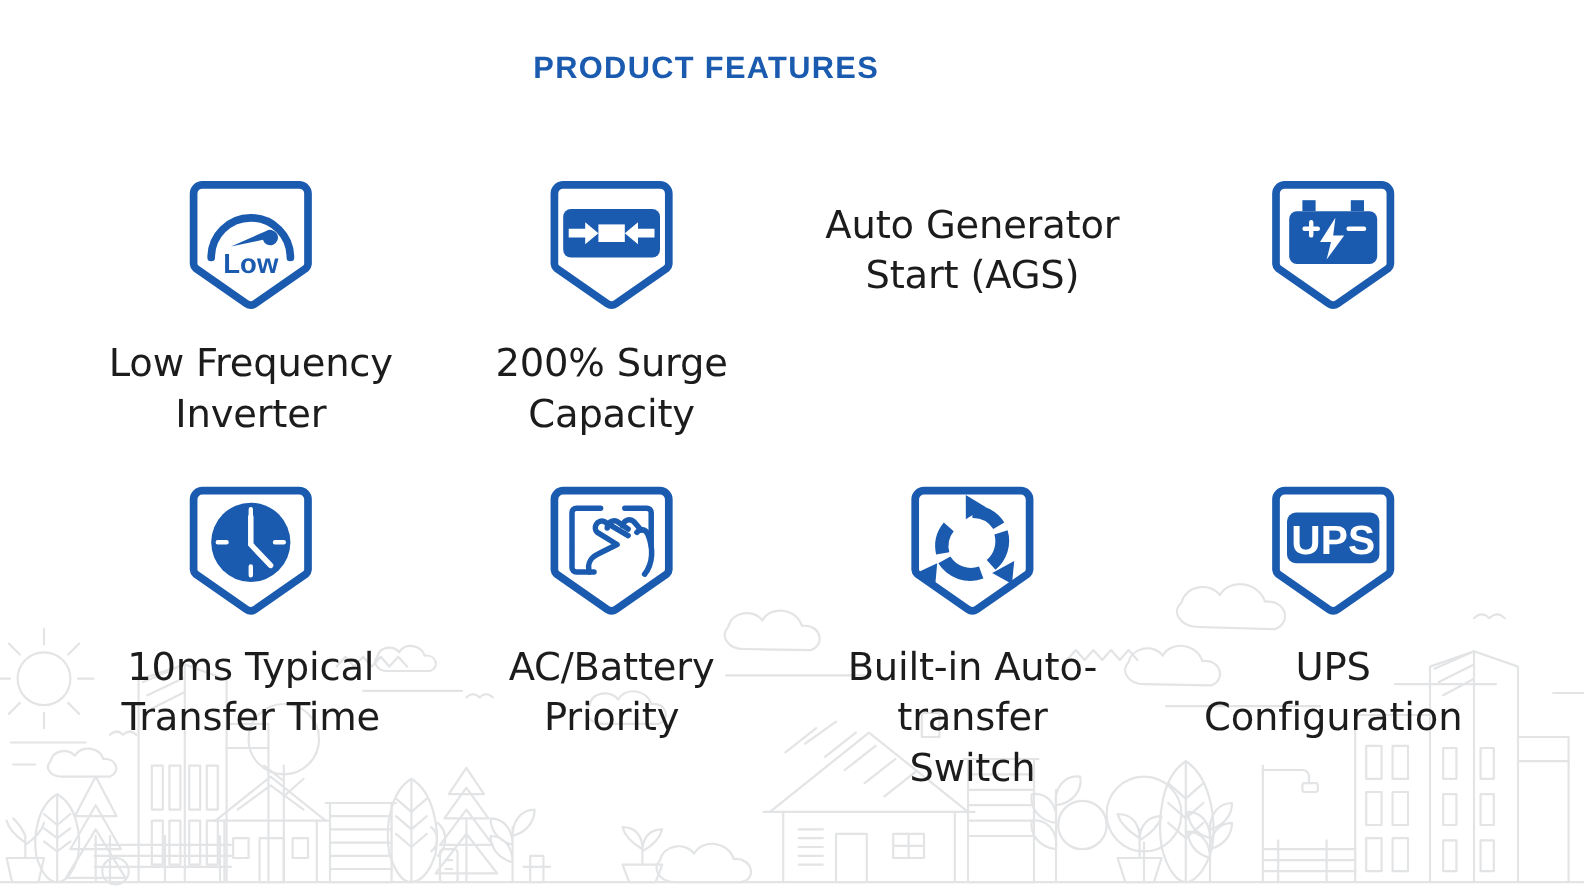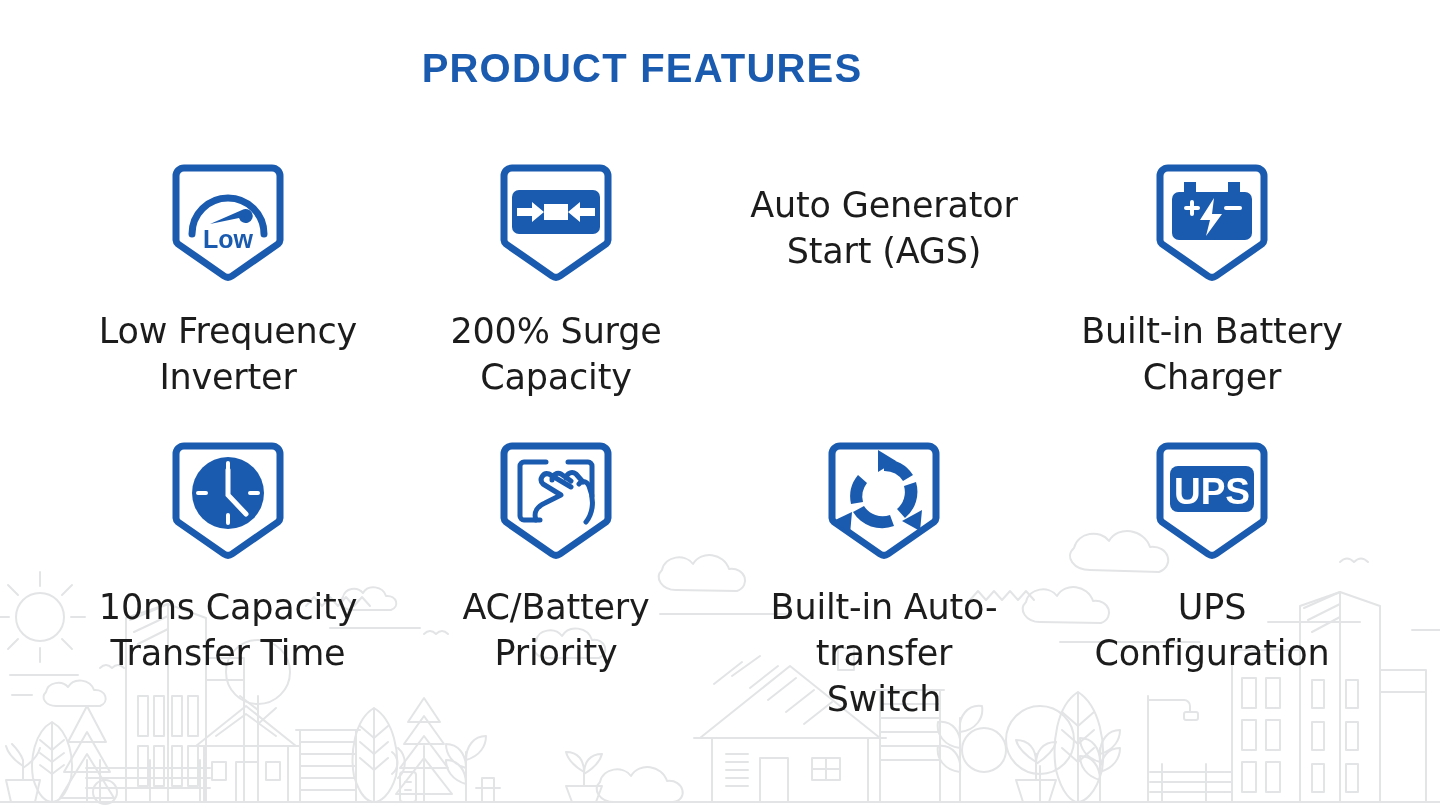--- a/index.html
+++ b/index.html
@@ -35,21 +35,21 @@
     height: 810px;
   }
 
   
   .title {
     position: absolute;
     top: 46px;
     left: 0;
     width: 1284px;
     text-align: center;
-    font-size: 40px;
+    font-size: 28px;
     font-weight: bold;
     letter-spacing: 1.2px;
     color: #1a5baf;
     font-family: "Liberation Sans", sans-serif;
   }
 
   
   .features {
     position: absolute;
     top: 160px;
@@ -389,34 +389,32 @@
         <svg viewBox="0 0 132 126" xmlns="http://www.w3.org/2000/svg">
           <path d="M14 16 a8 8 0 0 1 8 -8 H110 a8 8 0 0 1 8 8 V80 a6 6 0 0 1 -2 4 L70 116 a7 7 0 0 1 -8 0 L16 84 a6 6 0 0 1 -2 -4 Z" fill="none" stroke="#1a5baf" stroke-width="7" stroke-linejoin="round"></path>
           <rect x="38" y="22" width="12" height="10" fill="#1a5baf"></rect>
           <rect x="82" y="22" width="12" height="10" fill="#1a5baf"></rect>
           <rect x="26" y="32" width="80" height="48" rx="7" fill="#1a5baf"></rect>
           <path d="M40 48 H52 M46 42 V54" stroke="#ffffff" stroke-width="4" stroke-linecap="round"></path>
           <path d="M80 48 H94" stroke="#ffffff" stroke-width="4" stroke-linecap="round"></path>
           <path d="M68 38 L54 60 H64 L60 76 L76 54 H66 Z" fill="#ffffff"></path>
         </svg>
       </div>
-      <div class="feature-label">Built-in Battery
-Charger</div>
     </div>
 
     <div class="feature row2">
       <div class="badge">
         <svg viewBox="0 0 132 126" xmlns="http://www.w3.org/2000/svg">
           <path d="M14 16 a8 8 0 0 1 8 -8 H110 a8 8 0 0 1 8 8 V80 a6 6 0 0 1 -2 4 L70 116 a7 7 0 0 1 -8 0 L16 84 a6 6 0 0 1 -2 -4 Z" fill="none" stroke="#1a5baf" stroke-width="7" stroke-linejoin="round"></path>
           <circle cx="66" cy="55" r="36" fill="#1a5baf"></circle>
           <path d="M66 25 V33 M66 77 V85 M36 55 H44 M88 55 H96" stroke="#ffffff" stroke-width="4" stroke-linecap="round"></path>
           <path d="M66 32 V57 L84 76" stroke="#ffffff" stroke-width="5" stroke-linecap="round" fill="none"></path>
         </svg>
       </div>
-      <div class="feature-label">10ms Capacity
+      <div class="feature-label">10ms Typical
 Transfer Time</div>
     </div>
 
     <div class="feature row2">
       <div class="badge">
         <svg viewBox="0 0 132 126" xmlns="http://www.w3.org/2000/svg">
           <path d="M14 16 a8 8 0 0 1 8 -8 H110 a8 8 0 0 1 8 8 V80 a6 6 0 0 1 -2 4 L70 116 a7 7 0 0 1 -8 0 L16 84 a6 6 0 0 1 -2 -4 Z" fill="none" stroke="#1a5baf" stroke-width="7" stroke-linejoin="round"></path>
           <path d="M56 24 H34 a4 4 0 0 0 -4 4 V78 a4 4 0 0 0 4 4 H50 M78 24 H98 a4 4 0 0 1 4 4 V58" fill="none" stroke="#1a5baf" stroke-width="5" stroke-linecap="round"></path>
           <path d="M46 82 c-3 -8 2 -14 9 -17 l16 -8 l-18 -11 a6 6 0 0 1 6 -10 l22 13
                    M62 42 c0 -5 5 -8 9 -6 l10 7

